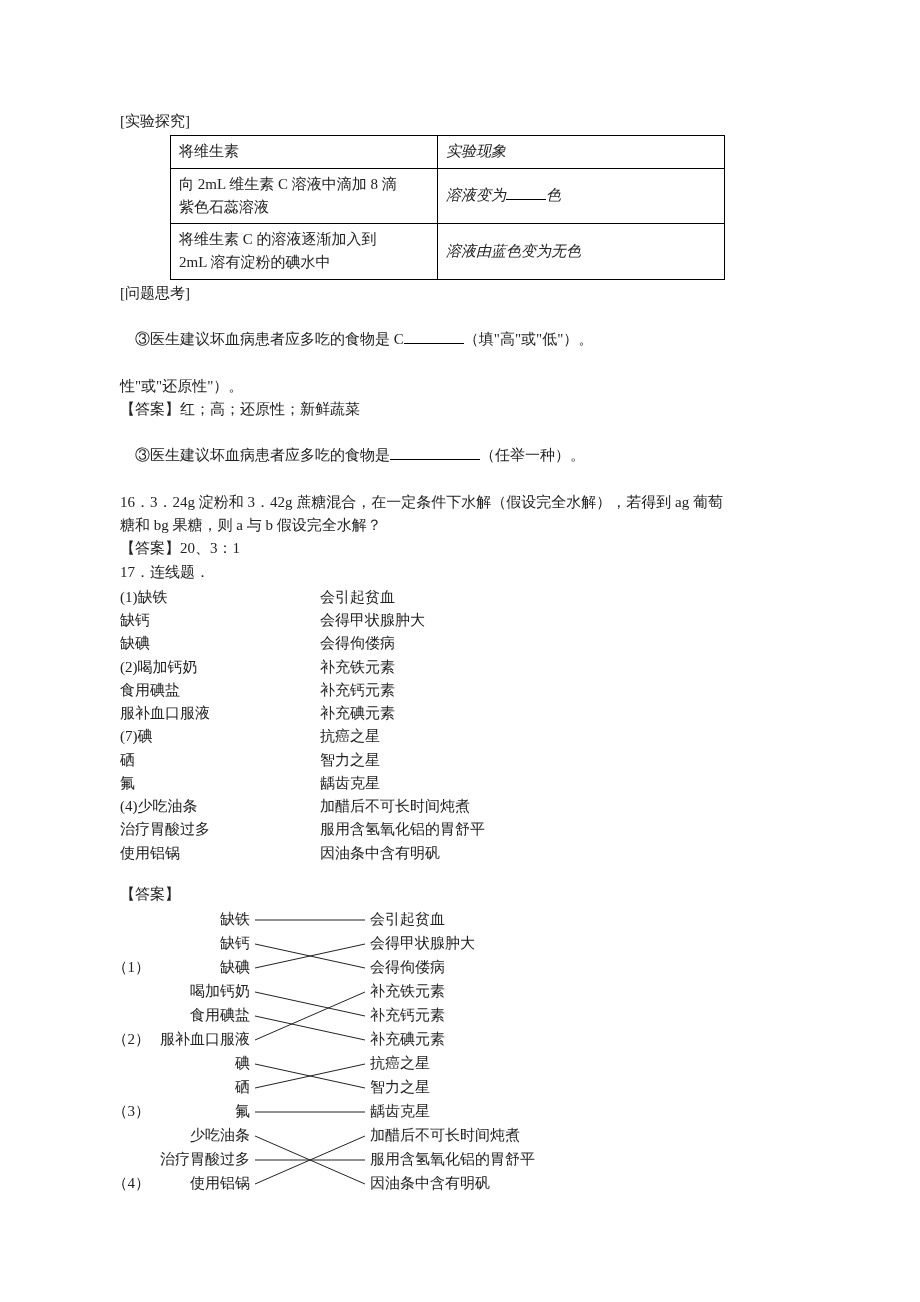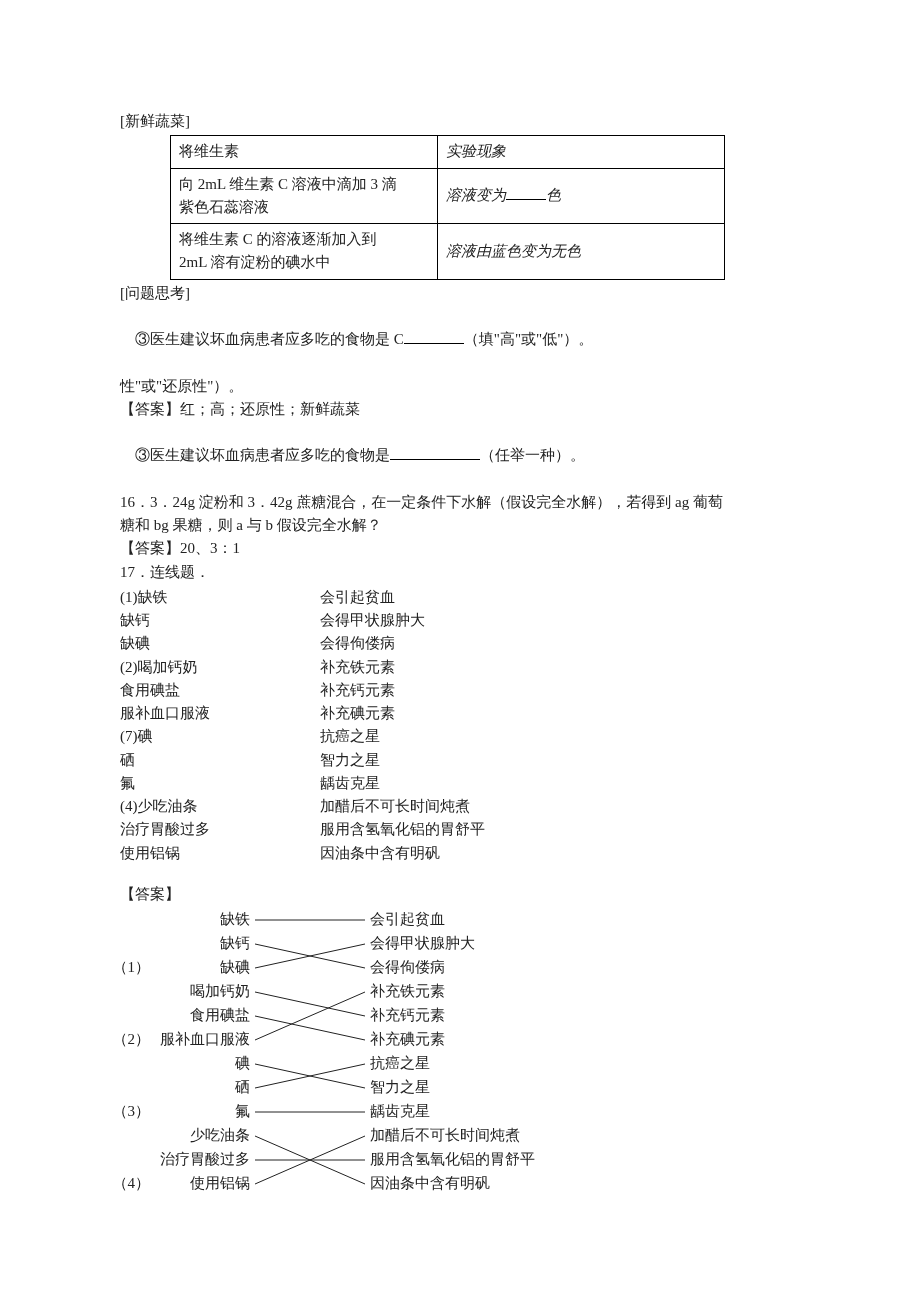--- a/index.html
+++ b/index.html
@@ -70,31 +70,31 @@
   svg.answer-svg line {
     stroke: #222;
     stroke-width: 1;
   }
 </style>
 </head>
 <body>
 
 <div class="page">
 
-  <p class="line">[新鲜蔬菜]</p>
+  <p class="line">[实验探究]</p>
 
   <table class="exp">
     <tbody>
         <tr>
       <td class="col1">将维生素</td>
       <td class="col2">实验现象</td>
     </tr>
     <tr>
       <td class="col1">
-        <span>向 2mL 维生素 C 溶液中滴加 3 滴</span><br>
+        <span>向 2mL 维生素 C 溶液中滴加 8 滴</span><br>
         <span>紫色石蕊溶液</span>
       </td>
       <td class="col2">
         <span>溶液变为</span><span class="blank w40"></span><span>色</span>
       </td>
     </tr>
     <tr>
       <td class="col1">
         <span>将维生素 C 的溶液逐渐加入到</span><br>
         <span>2mL 溶有淀粉的碘水中</span>

